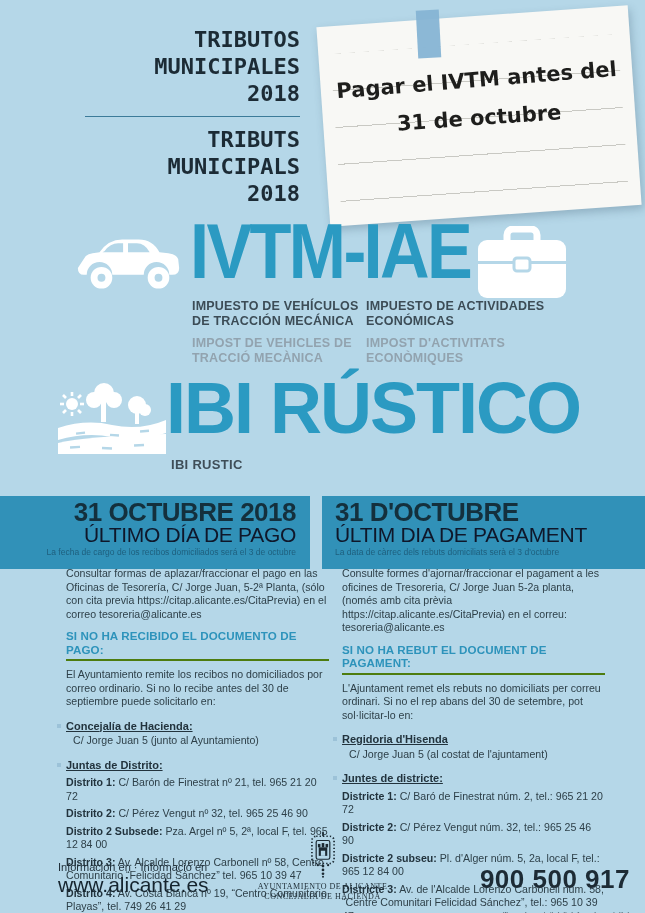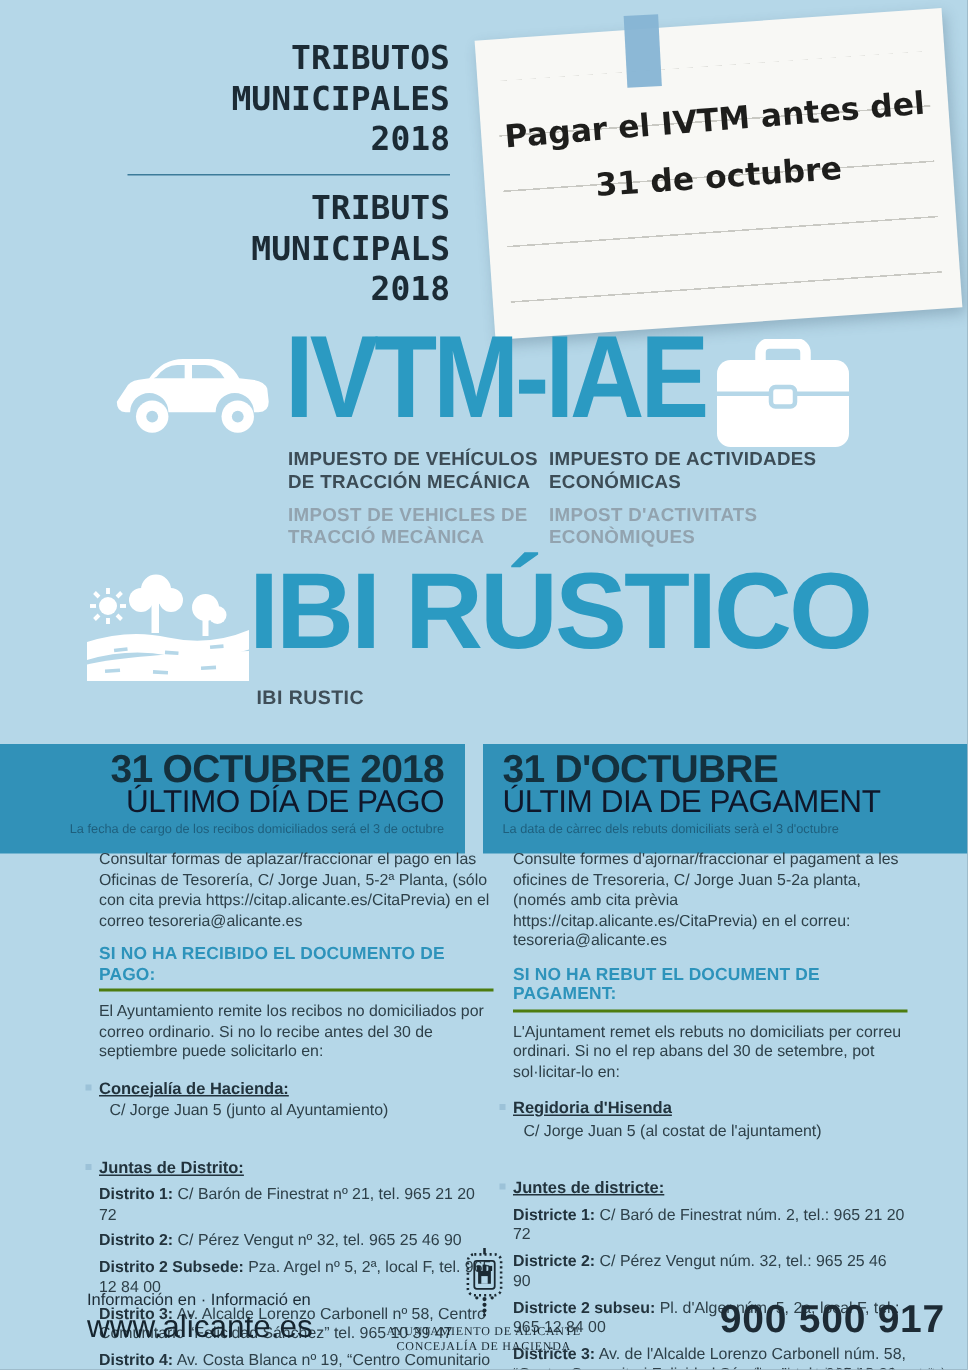--- a/index.html
+++ b/index.html
@@ -73,21 +73,21 @@
     margin:8px 0 7px; font-size:11.6px; font-weight:bold; color:#2d93bb;
     border-bottom:2px solid #4d7c0f; padding-bottom:3px; letter-spacing:.1px;
   }
   .col .body-p { margin-bottom:11px; }
   .office-title, .d-title { font-weight:bold; color:#22333d; font-size:11px;text-decoration:underline; }
   .bullet::before {
     content:""; display:inline-block; width:4px; height:4px; background:#9cc2d8;
     margin-right:5px; margin-left:-9px; vertical-align:2px;
   }
   .office-addr { margin-left:7px; margin-top:1px; }
-  .d-title { margin-top:25px; }
+  .d-title { margin-top:11px; }
   .d-item { margin-top:4px; }
   .d-label { font-weight:bold; color:#22333d; }
   
   .footer-info { position:absolute; left:58px; top:861px; color:#1d2c36; }
   .fi-label { font-size:11px; }
   .fi-site  { font-family:Liberation Sans, sans-serif; font-size:21px; line-height:24px; color:#15242e; }
   .footer-org { position:absolute; left:240px; top:832px; width:165px; text-align:center; }
   .coat-of-arms { width:40px; height:46px; }
   .org-line { font-family:"Liberation Serif", serif; font-size:8px; line-height:10px;
     color:#1b2a33; letter-spacing:.5px; }

